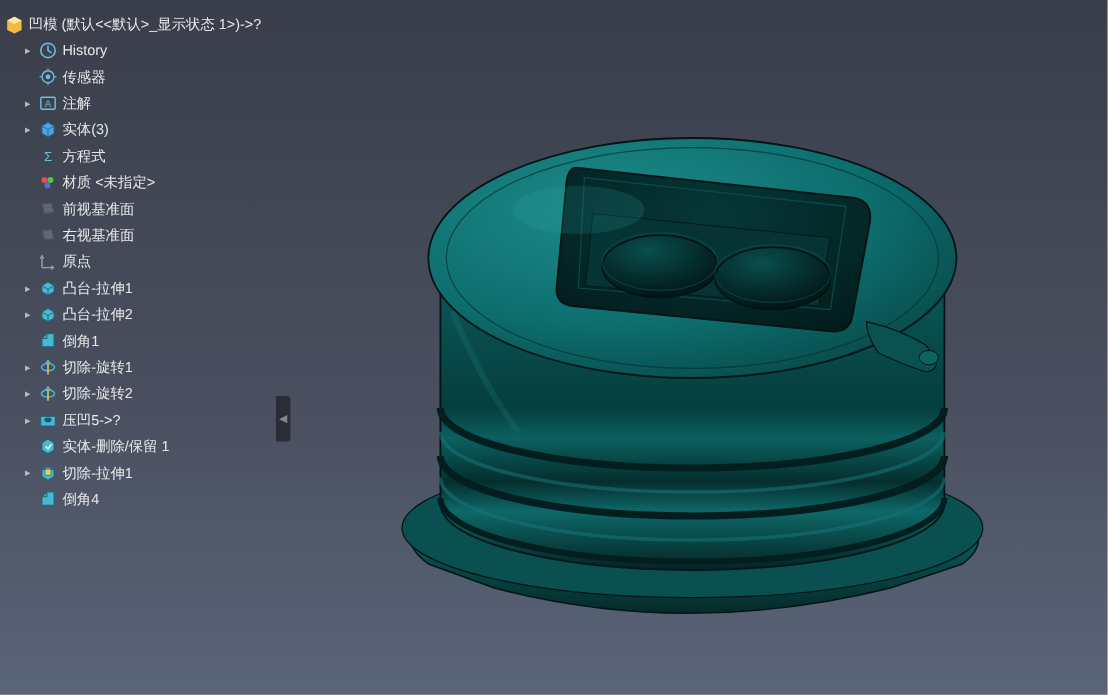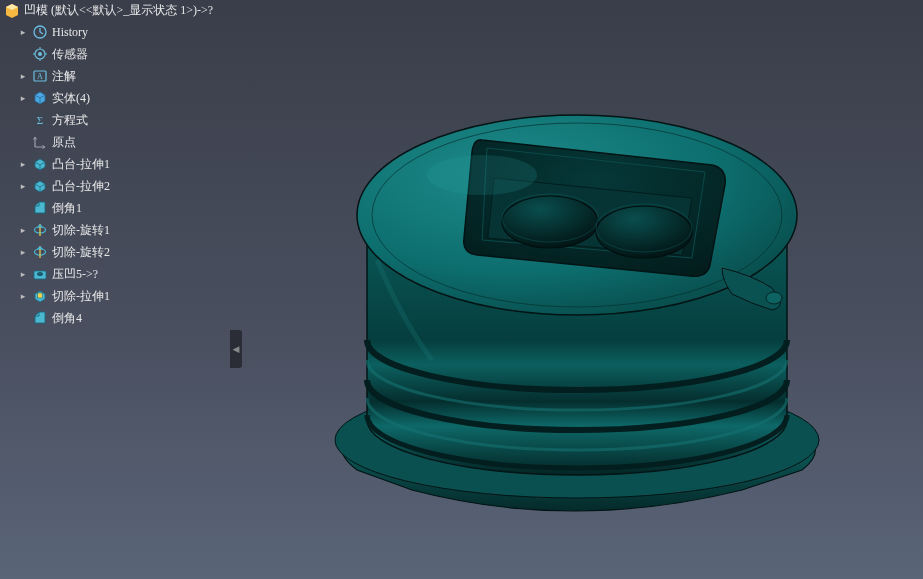--- a/index.html
+++ b/index.html
@@ -10,23 +10,22 @@
     font-family: "Microsoft YaHei", "Segoe UI", Arial, sans-serif;
     font-size: 12px;
     color: #e8e8e8;
     overflow: hidden;
     display: flex;
   }
   .feature-tree {
     width: 230px;
     height: 409px;
     background: transparent;
-    padding: 0 0;
+    padding: 10px 0;
     flex-shrink: 0;
-    font-family: Liberation Serif, serif;
   }
   .tree-root {
     display: flex;
     align-items: center;
     gap: 4px;
     padding: 2px 4px;
     font-size: 12px;
     white-space: nowrap;
   }
   .tree-item {
@@ -129,30 +128,59 @@
         <span>注解</span>
       </div>
       <div class="tree-item">
         <span class="expand-arrow">▸</span>
         <span class="icon">
           <svg viewBox="0 0 16 16">
             <path d="M3 5l5-3 5 3v6l-5 3-5-3z" fill="#4aa8e0" stroke="#2a6a9a" stroke-width="0.8"></path>
             <path d="M3 5l5 3 5-3M8 8v6" stroke="#2a6a9a" stroke-width="0.8" fill="none"></path>
           </svg>
         </span>
-        <span>实体(4)</span>
+        <span>实体(3)</span>
       </div>
       <div class="tree-item">
         <span class="expand-arrow"></span>
         <span class="icon">
           <svg viewBox="0 0 16 16">
             <text x="8" y="12" font-size="11" text-anchor="middle" fill="#6bbee0">Σ</text>
           </svg>
         </span>
         <span>方程式</span>
+      </div>
+      <div class="tree-item">
+        <span class="expand-arrow"></span>
+        <span class="icon">
+          <svg viewBox="0 0 16 16">
+            <circle cx="5" cy="6" r="2.5" fill="#e05050"></circle>
+            <circle cx="10" cy="6" r="2.5" fill="#50c050"></circle>
+            <circle cx="7.5" cy="10.5" r="2.5" fill="#5070e0"></circle>
+          </svg>
+        </span>
+        <span>材质 &lt;未指定&gt;</span>
+      </div>
+      <div class="tree-item">
+        <span class="expand-arrow"></span>
+        <span class="icon">
+          <svg viewBox="0 0 16 16">
+            <path d="M3 4l8-1 2 8-8 1z" fill="#7a8090" stroke="#4a5060" stroke-width="0.9" fill-opacity="0.55"></path>
+          </svg>
+        </span>
+        <span>前视基准面</span>
+      </div>
+      <div class="tree-item">
+        <span class="expand-arrow"></span>
+        <span class="icon">
+          <svg viewBox="0 0 16 16">
+            <path d="M3 4l8-1 2 8-8 1z" fill="#7a8090" stroke="#4a5060" stroke-width="0.9" fill-opacity="0.55"></path>
+          </svg>
+        </span>
+        <span>右视基准面</span>
       </div>
       <div class="tree-item">
         <span class="expand-arrow"></span>
         <span class="icon">
           <svg viewBox="0 0 16 16">
             <path d="M3 13V3M3 13h10" stroke="#9aa0b0" stroke-width="1.2" fill="none"></path>
             <path d="M3 3l-1.5 2.5M3 3l1.5 2.5M13 13l-2.5-1.5M13 13l-2.5 1.5" stroke="#9aa0b0" stroke-width="1" fill="none"></path>
           </svg>
         </span>
         <span>原点</span>
@@ -211,20 +239,30 @@
       </div>
       <div class="tree-item">
         <span class="expand-arrow">▸</span>
         <span class="icon">
           <svg viewBox="0 0 16 16">
             <rect x="2" y="5" width="12" height="8" rx="1" fill="#4ab8d0" stroke="#1a6a80" stroke-width="0.8"></rect>
             <ellipse cx="8" cy="8" rx="3" ry="2" fill="#1a5a70"></ellipse>
           </svg>
         </span>
         <span>压凹5-&gt;?</span>
+      </div>
+      <div class="tree-item">
+        <span class="expand-arrow"></span>
+        <span class="icon">
+          <svg viewBox="0 0 16 16">
+            <path d="M3 5l5-3 5 3v6l-5 3-5-3z" fill="#4ab8d0" stroke="#1a6a80" stroke-width="0.8"></path>
+            <path d="M6 8l2 2 3-4" stroke="#f0f0f0" stroke-width="1.4" fill="none"></path>
+          </svg>
+        </span>
+        <span>实体-删除/保留 1</span>
       </div>
       <div class="tree-item">
         <span class="expand-arrow">▸</span>
         <span class="icon">
           <svg viewBox="0 0 16 16">
             <path d="M3 6l5-3 5 3v5l-5 3-5-3z" fill="#4ab8d0" stroke="#1a6a80" stroke-width="0.8"></path>
             <rect x="5.5" y="5" width="5" height="5" fill="#f0d050" stroke="#1a6a80" stroke-width="0.6"></rect>
           </svg>
         </span>
         <span>切除-拉伸1</span>

